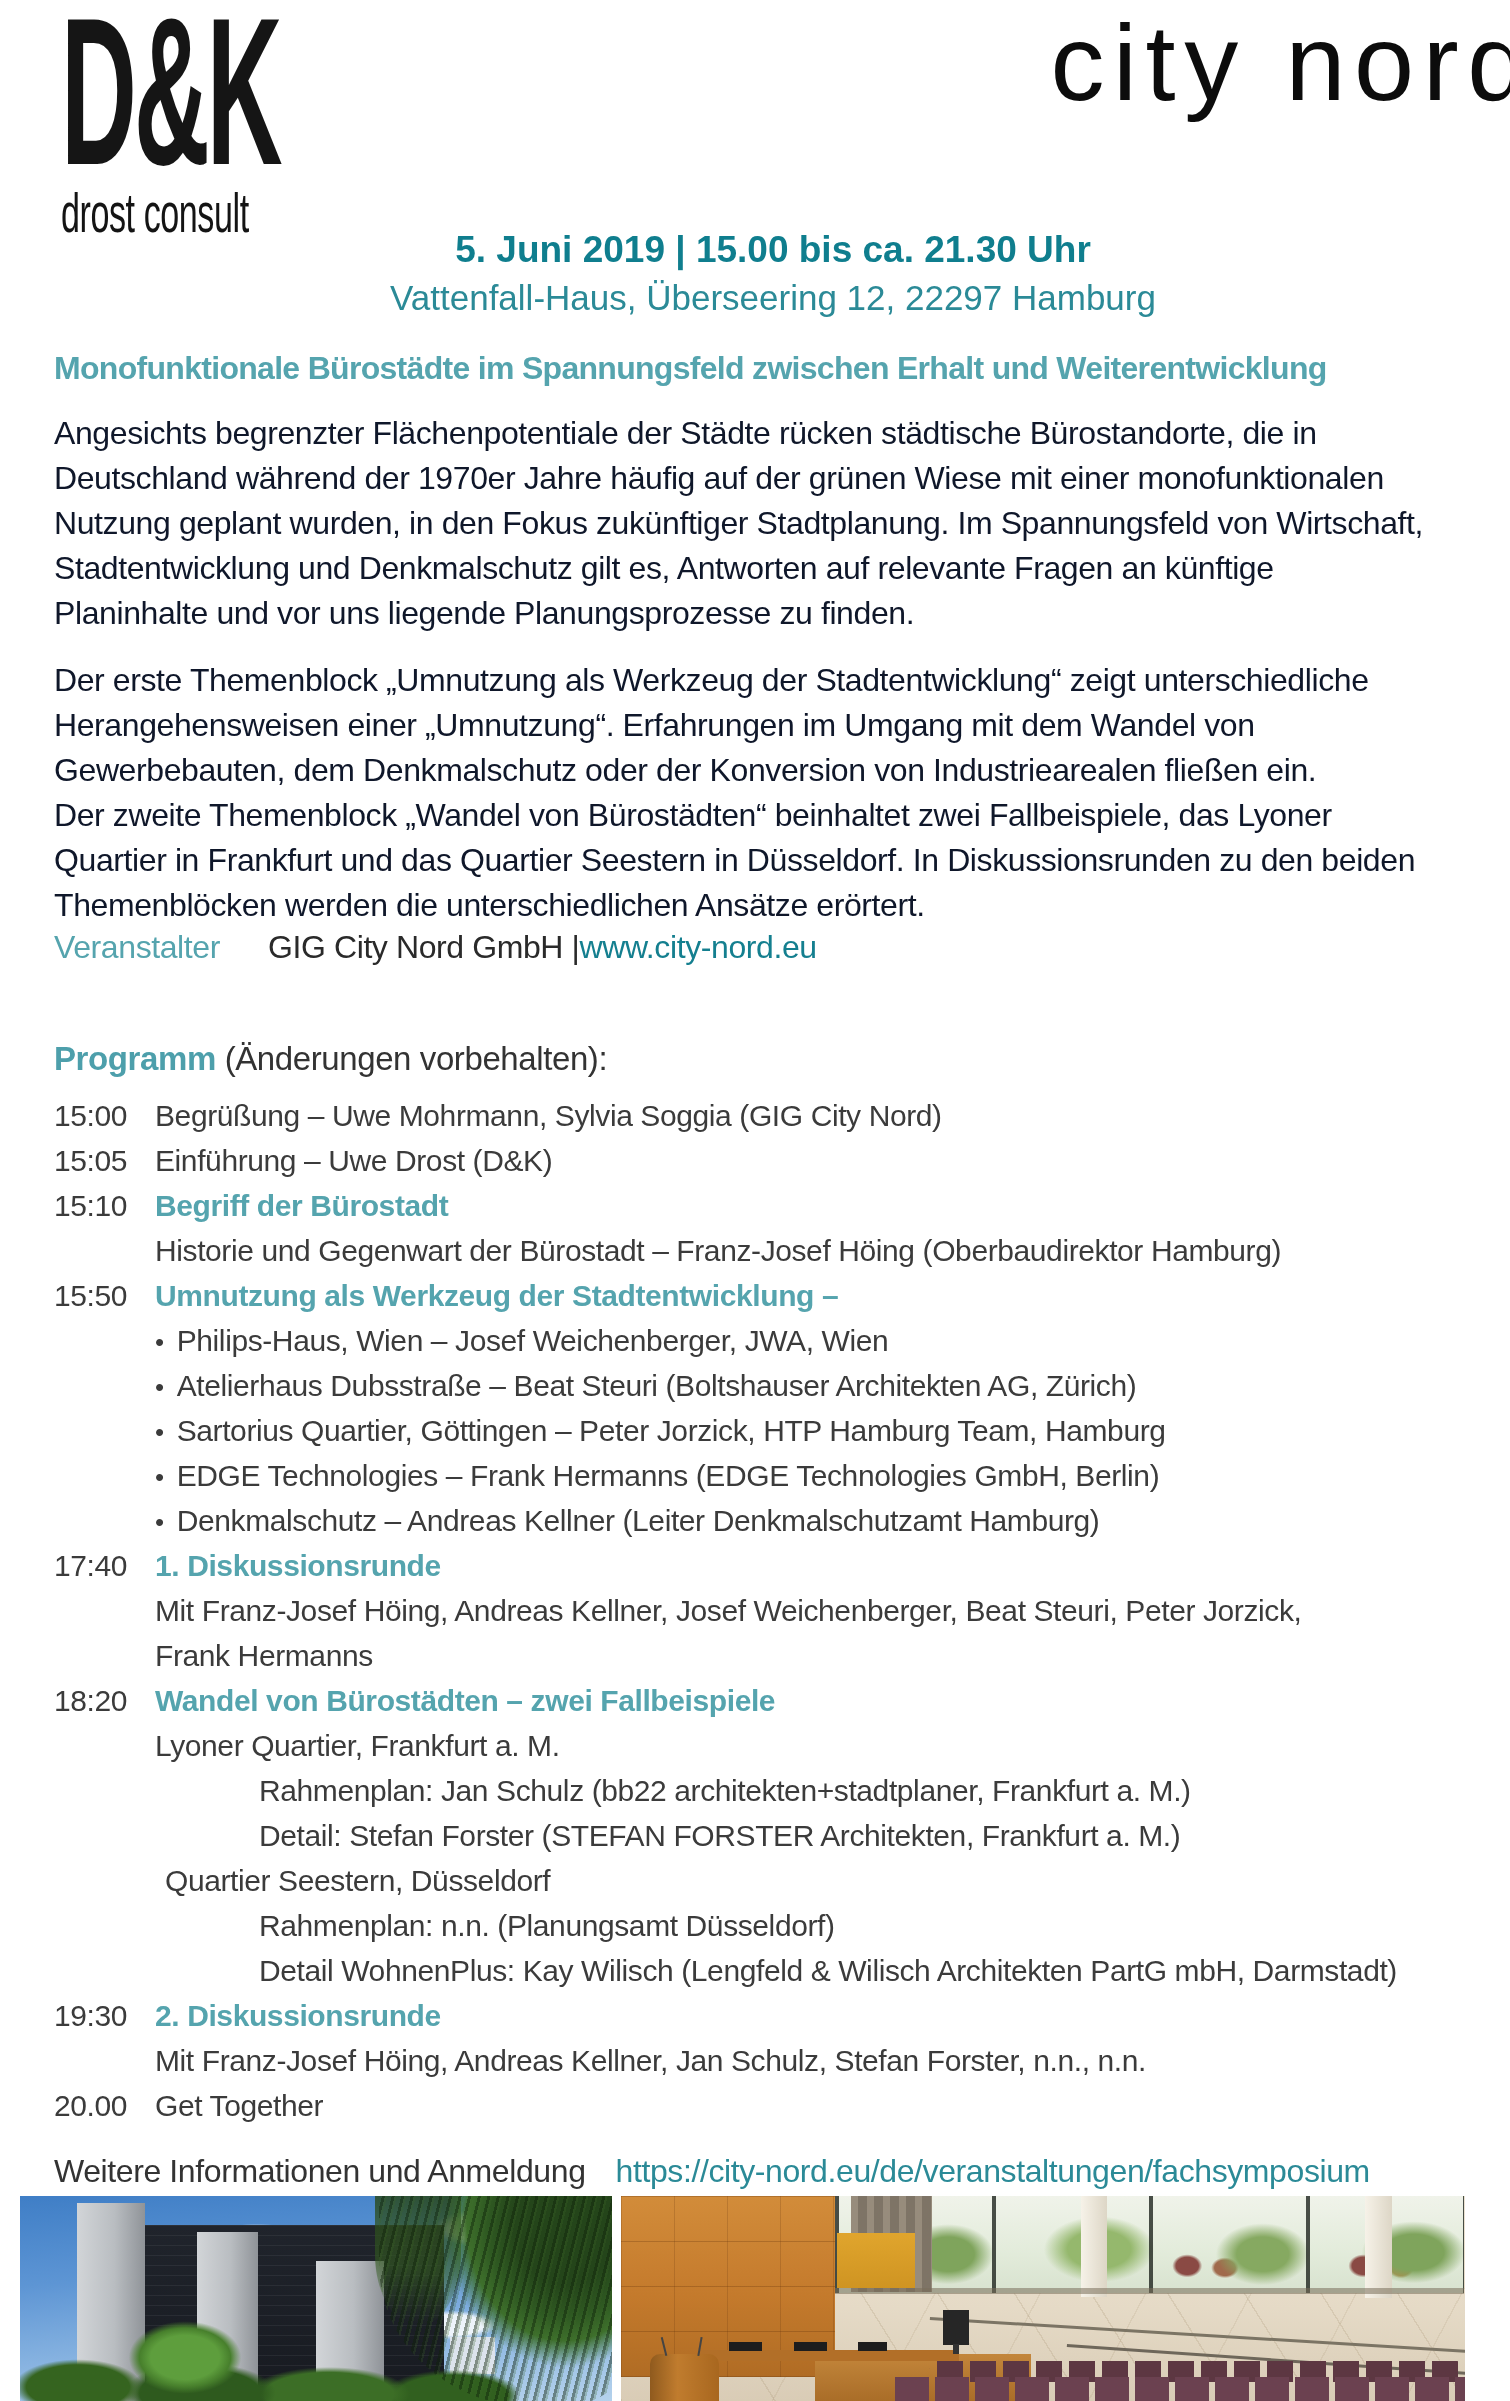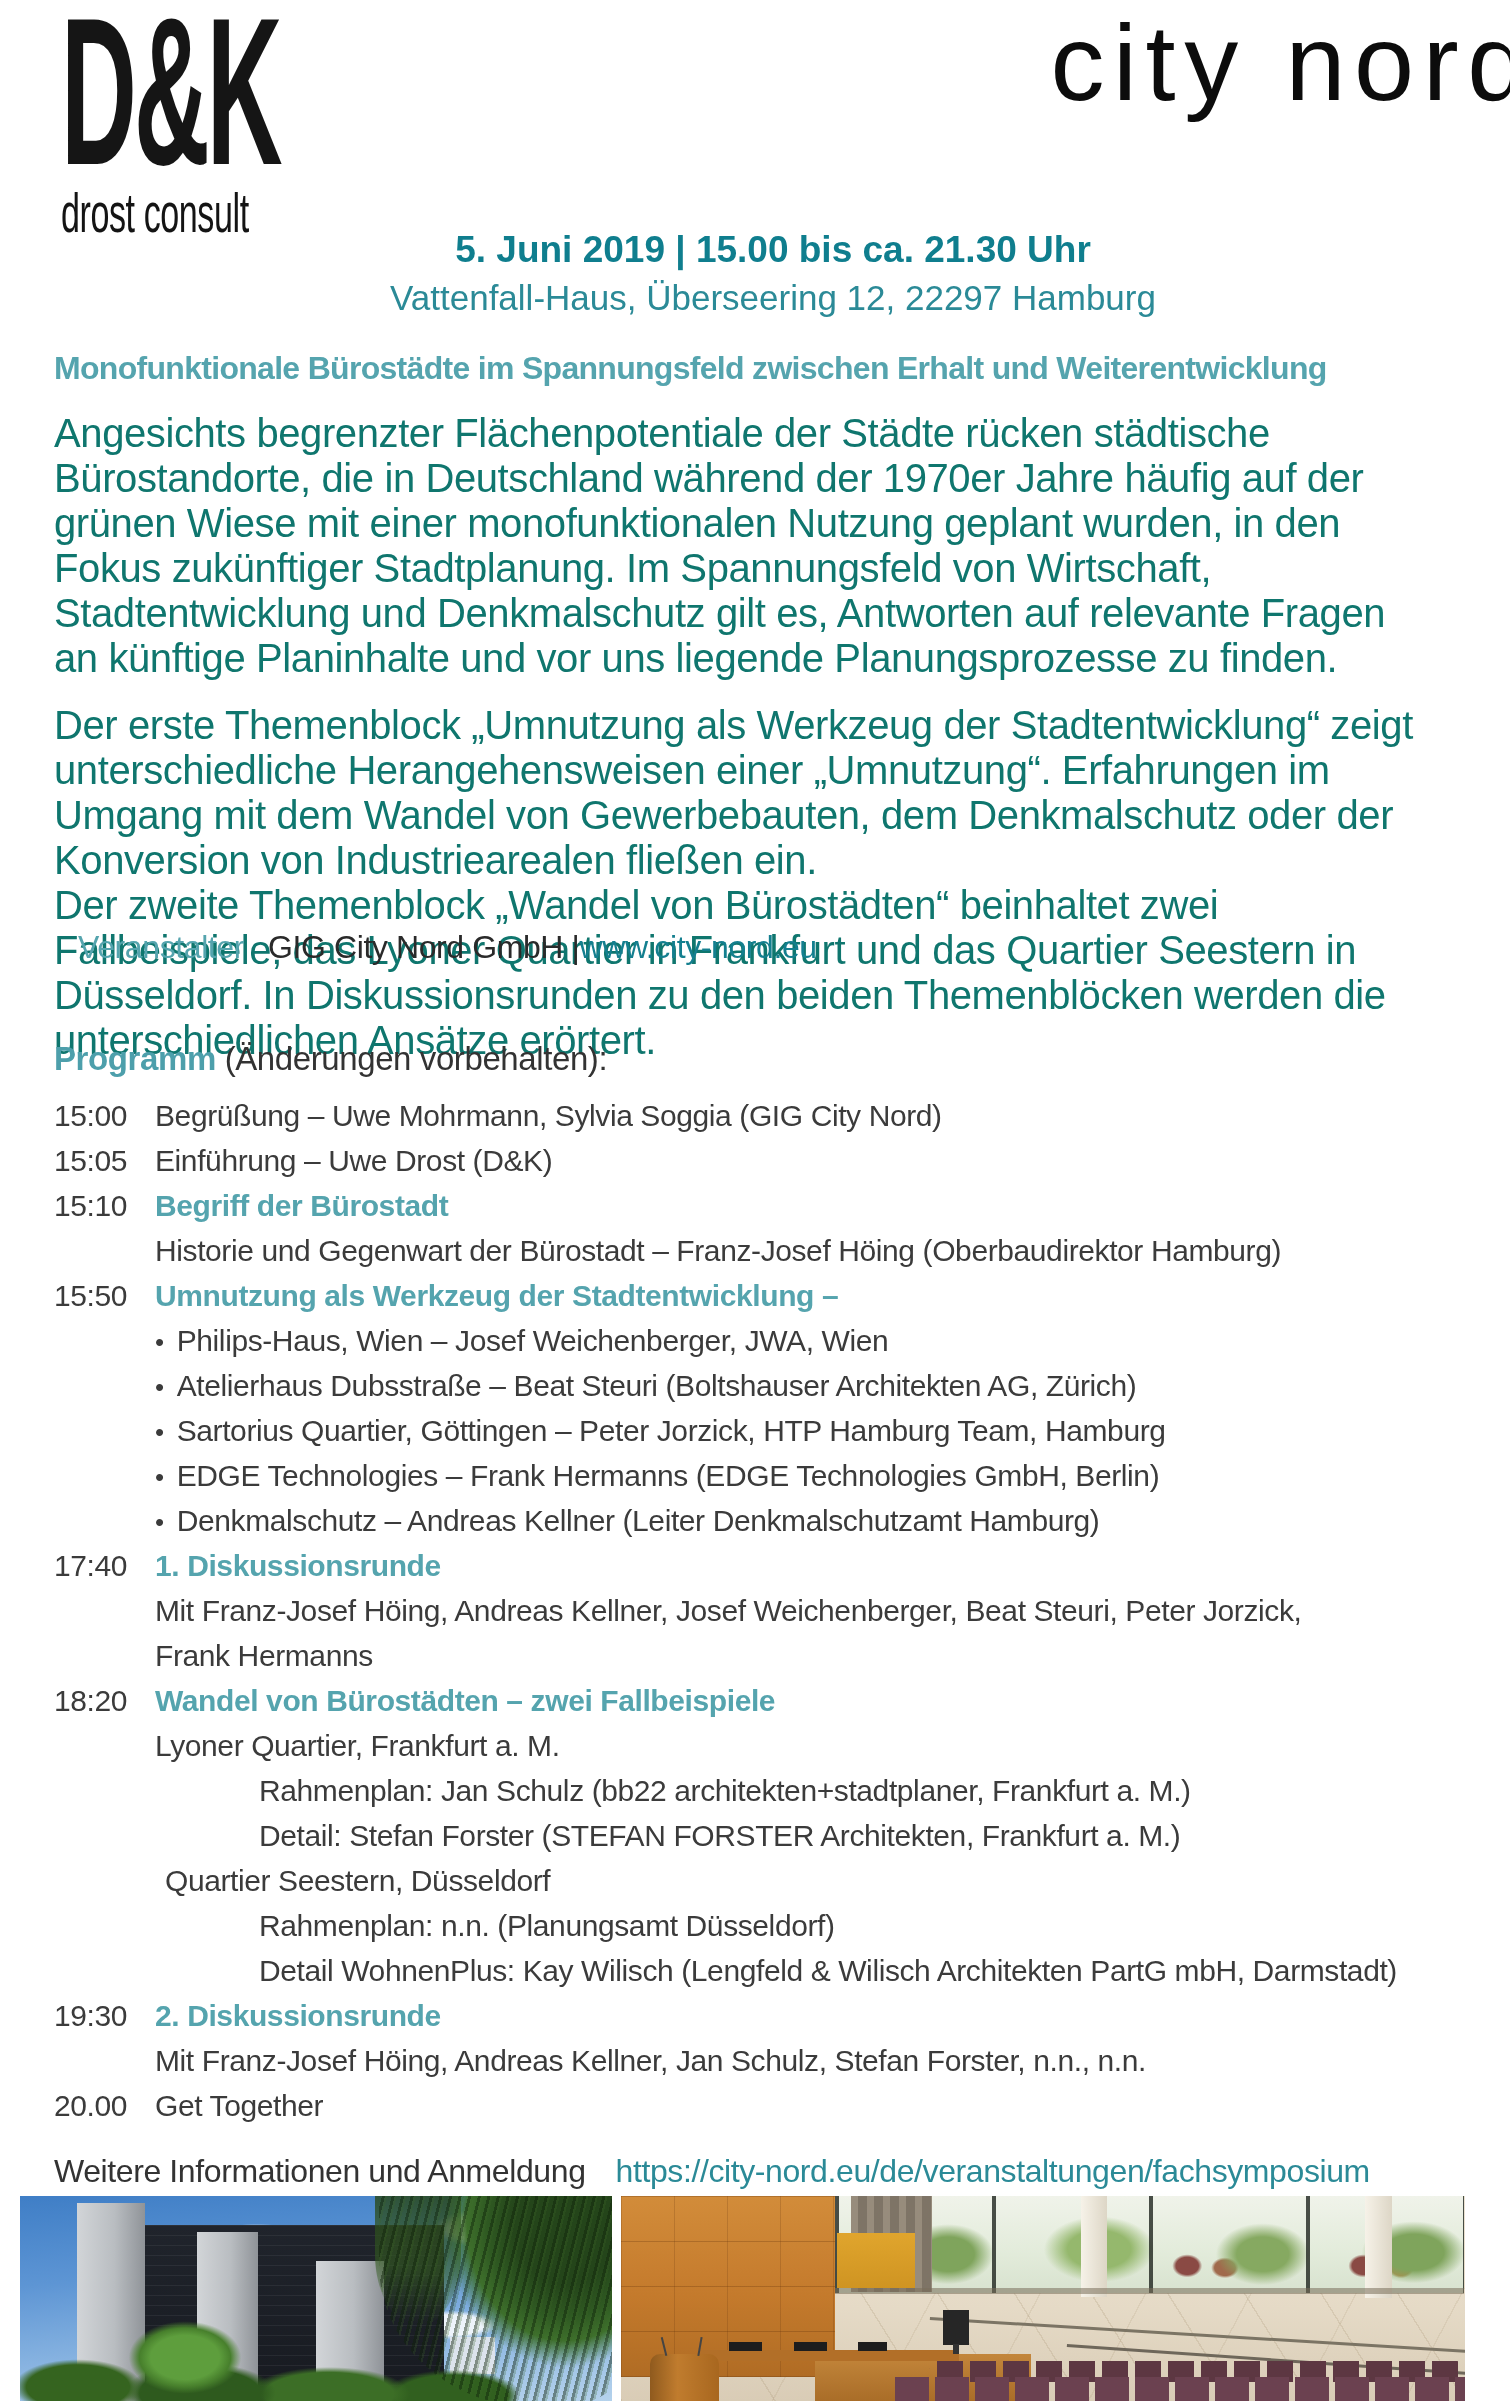--- a/index.html
+++ b/index.html
@@ -20,25 +20,25 @@
          font-size:81px;font-weight:300;letter-spacing:1.4px;color:#1d8090;}
   .dateline{position:absolute;left:0;top:229px;width:100%;text-align:center;
             font-size:37px;font-weight:700;color:#0f7e8e;}
   .venue{position:absolute;left:0;top:278px;width:100%;text-align:center;
          font-size:35px;font-weight:400;color:#2b8a97;}
   .subject{position:absolute;left:54px;top:350px;font-size:32px;font-weight:700;
            letter-spacing:-0.7px;color:#55a4ae;white-space:nowrap;}
 
   
   .intro{position:absolute;left:54px;top:411px;width:1381px;}
-  .para{margin:0;font-size:40px;line-height:45px;letter-spacing:-0.4px;color:#0f766e;}
+  .para{margin:0;font-size:32px;line-height:45px;letter-spacing:-0.4px;color:#0f172a;}
   .para.gap{margin-top:21.6px;}
 
   
-  .organizer{position:absolute;left:54px;top:929px;text-align:center;}
+  .organizer{position:absolute;left:54px;top:929px;}
   .orow{display:flex;height:45px;align-items:flex-start;font-size:32px;letter-spacing:-0.4px;}
   .olabel{flex:0 0 214px;color:#55a4ae;}
   .otext{color:#2a2a2a;}
   .olink{color:#147f8f;text-decoration:none;cursor:pointer;}
 
   
   .prog-head{position:absolute;left:54px;top:1040px;font-size:33px;letter-spacing:-0.4px;}
   .prog-head .pb{font-weight:700;color:#4d9fab;}
   .prog-head .pr{font-weight:400;color:#333;}
   .program{position:absolute;left:54px;top:1099px;width:1431px;}

